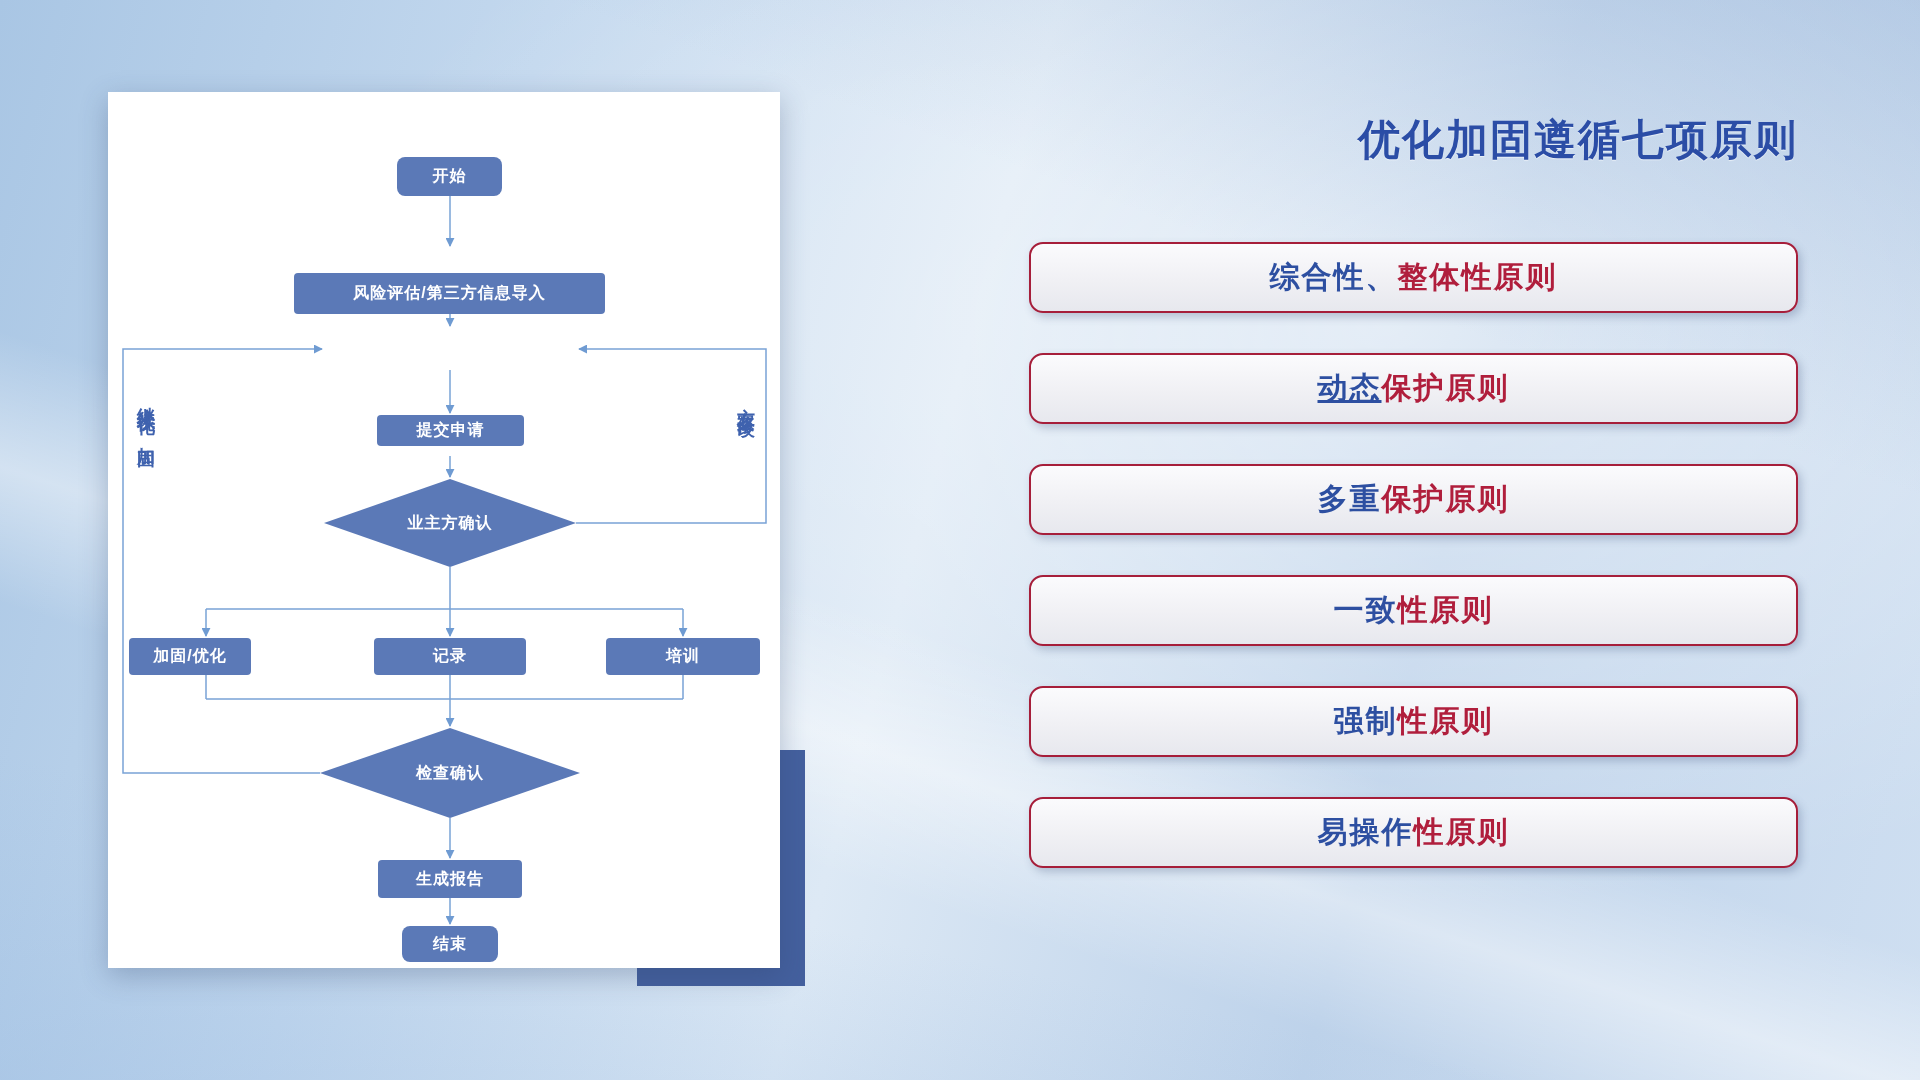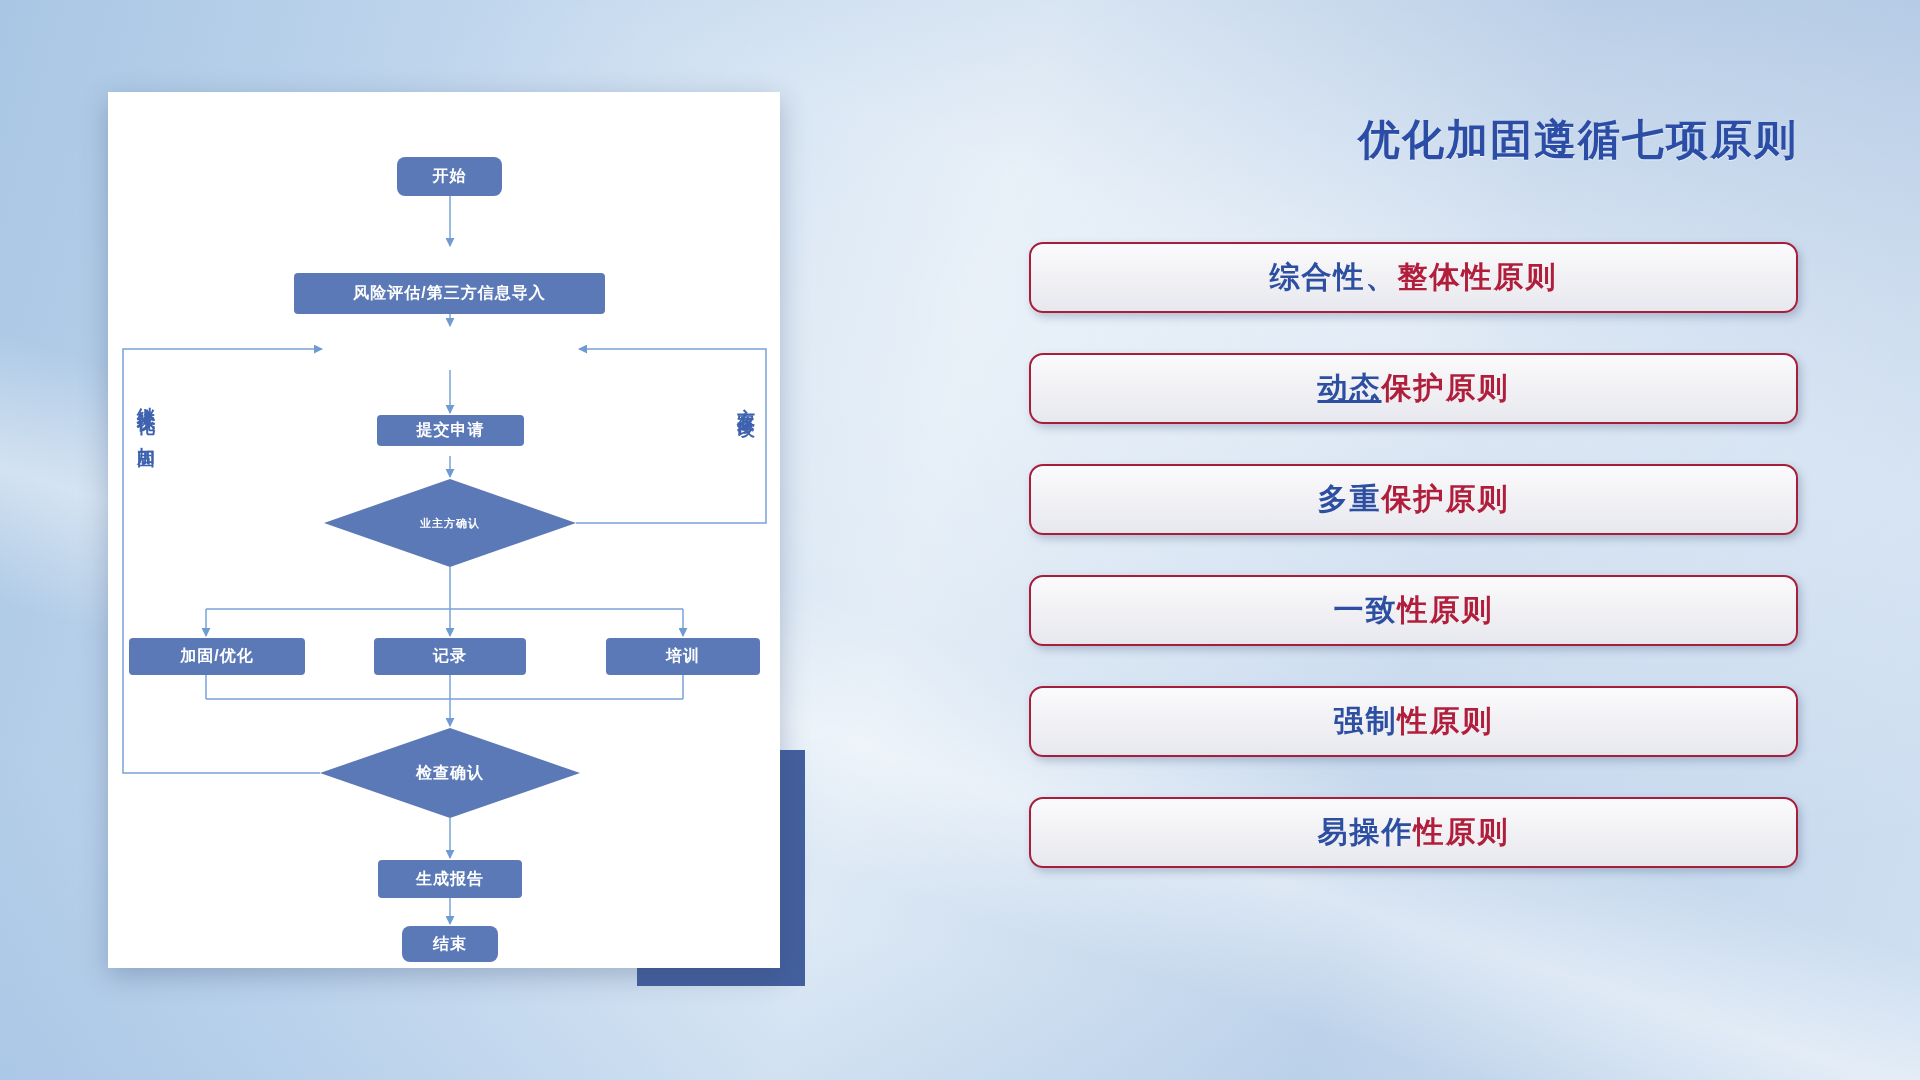--- a/index.html
+++ b/index.html
@@ -53,28 +53,28 @@
     align-items: center;
     justify-content: center;
     border-radius: 4px;
     letter-spacing: 1px;
     z-index: 3;
   }
   .pill { border-radius: 8px; }
   .diamond {
     border-radius: 0;
     clip-path: polygon(50% 0, 100% 50%, 50% 100%, 0 50%);
-    font-size: 11px;
+    font-size: 16px;
   }
   .n-start     { left: 289px; top: 65px;  width: 105px; height: 39px; text-align: right; }
   .n-risk      { left: 186px; top: 156px; width: 311px; height: 41px; margin-top: 25px; }
   .n-plan      { left: 217px; top: 236px; width: 251px; height: 42px; }
   .n-submit    { left: 269px; top: 323px; width: 147px; height: 31px; }
   .n-owner     { left: 216px; top: 387px; width: 252px; height: 88px; }
-  .n-reinforce { left: 21px;  top: 546px; width: 176px; height: 37px; }
+  .n-reinforce { left: 21px;  top: 546px; width: 122px; height: 37px; }
   .n-record    { left: 266px; top: 546px; width: 152px; height: 37px; }
   .n-training  { left: 498px; top: 546px; width: 154px; height: 37px; }
   .n-check     { left: 212px; top: 636px; width: 260px; height: 90px; font-size: 16px; }
   .n-report    { left: 270px; top: 768px; width: 144px; height: 38px; }
   .n-end       { left: 294px; top: 834px; width: 96px;  height: 36px; }
 
   .vlabel {
     position: absolute;
     writing-mode: vertical-lr;
     text-orientation: upright;

